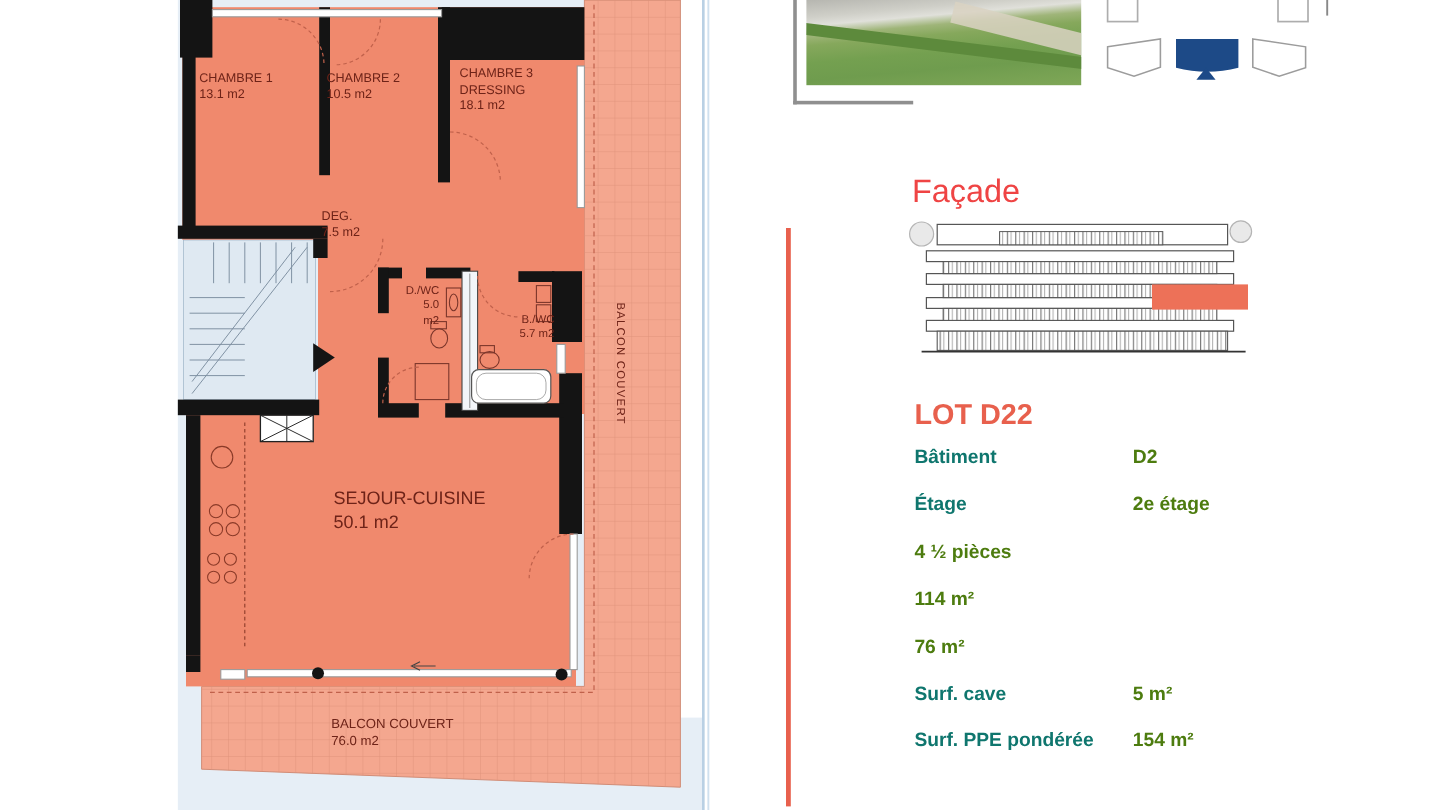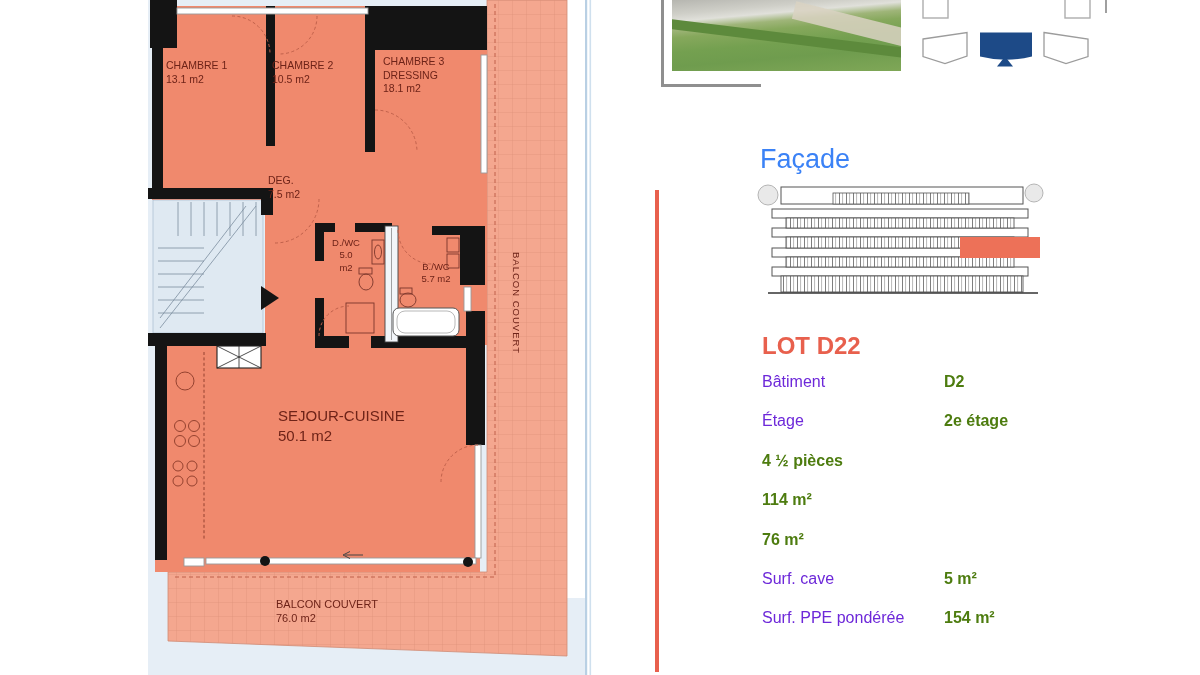--- a/index.html
+++ b/index.html
@@ -10,49 +10,49 @@
   }
   .abs{position:absolute;}
 
   
   #plan{left:148px;top:0;width:444px;height:675px;}
   #plan svg{position:absolute;left:0;top:0;}
   .room-label{
     position:absolute;color:#6E2318;font-size:10.5px;line-height:1.3;
     text-align:left;white-space:pre-line;
   }
-  .room-label.small{font-size:9.5px;text-align:center;}
+  .room-label.small{font-size:9.5px;text-align:right;}
   .room-label .area{display:block;}
   .vertical-label{
     position:absolute;writing-mode:vertical-rl;color:#6E2318;
     font-size:9.5px;letter-spacing:1px;white-space:nowrap;
   }
 
   
   .photo-frame{left:661px;top:0;width:97px;height:84px;
     border-left:3px solid #8f8f8f;border-bottom:3px solid #8f8f8f;}
   #photo{left:672px;top:0;width:229px;height:71px;
     background:linear-gradient(175deg,#b6b6b0 0%,#cfcfc8 16%,#e0e0da 24%,
       #9fb579 33%,#86a85c 42%,#74a050 58%,#6f9c4e 74%,#7fa757 100%);
     overflow:hidden;}
   #photo .path-stripe{position:absolute;left:120px;top:18px;width:140px;height:18px;
     background:#d9d2c2;transform:rotate(14deg);opacity:.85;}
   #photo .hedge{position:absolute;left:-10px;top:34px;width:260px;height:10px;
     background:#5d8a3c;transform:rotate(7deg);border-radius:5px;}
 
   #divider-line{left:655px;top:190px;width:4px;height:482px;background:#E8604D;}
 
-  #facade-title{left:760px;top:144px;font-size:27px;font-weight:500;color:#3b82f6;}
+  #facade-title{left:760px;top:144px;font-size:27px;font-weight:500;color:#ef4444;}
   #facade-svg{left:755px;top:182px;}
 
   #lot{left:762px;top:333px;width:310px;}
   #lot-title{font-size:24px;font-weight:bold;color:#E8604D;margin:0 0 0 0;line-height:26px;}
   .lot-row{display:flex;height:39.4px;align-items:flex-start;}
   .lot-row:first-of-type{margin-top:14px;}
-  .lot-label{width:182px;font-size:16px;color:#6d28d9;}
+  .lot-label{width:182px;font-size:16px;color:#0f766e;font-weight:bold;}
   .lot-value{font-size:16px;font-weight:bold;color:#4d7c0f;}
 </style>
 </head>
 <body>
 
 <div id="plan" class="abs">
   <svg width="444" height="675" viewBox="0 0 444 675">
     <defs>
       <pattern id="balgrid" width="14" height="14" patternUnits="userSpaceOnUse">
         <path d="M14 0H0V14" fill="none" stroke="#DB8F78" stroke-width="0.7"></path>

